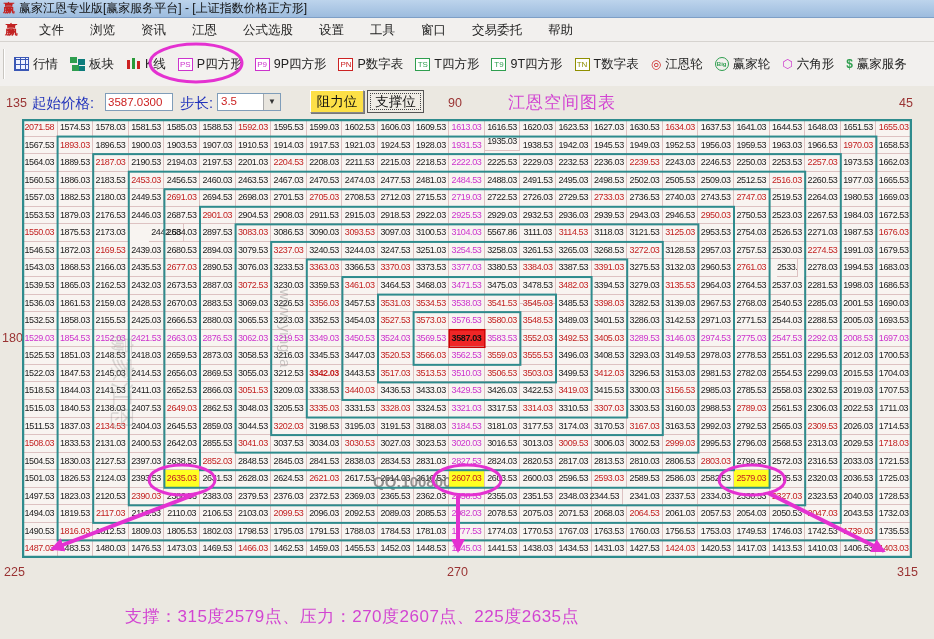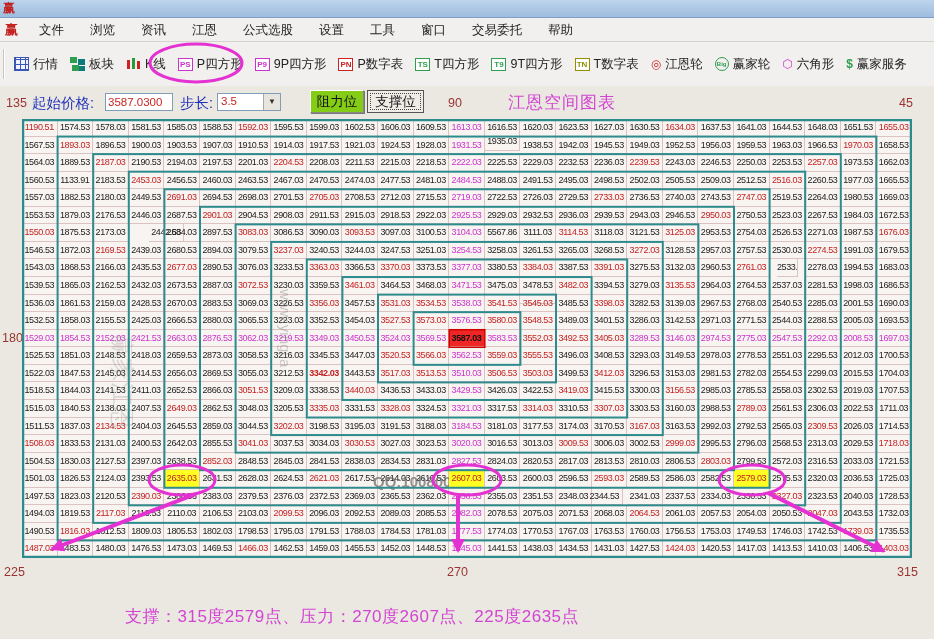--- a/index.html
+++ b/index.html
@@ -25,37 +25,37 @@
   .ic{display:inline-block;width:15px;height:14px;margin-right:4px;flex:none;box-sizing:border-box;}
   .ic-table{border:1px solid #3a57b5;background-color:#eef2ff;background-image:
      repeating-linear-gradient(90deg,#3a57b5 0 1px,transparent 1px 5px),
      repeating-linear-gradient(0deg,#3a57b5 0 1px,transparent 1px 5px);}
   .ic-blocks{background-image:linear-gradient(#2f9e4f,#2f9e4f),linear-gradient(#0c7b7b,#0c7b7b),
      linear-gradient(#2f9e4f,#2f9e4f),linear-gradient(#0c7b7b,#0c7b7b);
      background-size:7px 6px;background-position:0 0,8px 2px,2px 8px,9px 9px;background-repeat:no-repeat;}
   .ic-kline{background-image:linear-gradient(#cc2222,#cc2222),linear-gradient(#2a9a3a,#2a9a3a),linear-gradient(#cc2222,#cc2222);
      background-size:3px 9px,3px 11px,3px 8px;background-position:1px 3px,6px 1px,11px 4px;background-repeat:no-repeat;}
   .badge{display:inline-block;width:15px;height:13px;line-height:12px;text-align:center;
-     font-size:8px;font-weight:bold;border:1px solid currentColor;margin-right:4px;flex:none;
+     font-size:8px;font-weight:normal;border:1px solid currentColor;margin-right:4px;flex:none;
      background:#fff;box-sizing:border-box;}
   .c-mag{color:#cc33cc}.c-red{color:#cc2222}.c-grn{color:#2f9e4f}.c-olv{color:#8f8f00}
   .ic-glyph{display:inline-block;margin-right:4px;font-size:12px;line-height:14px;flex:none;font-weight:bold;}
   .ic-big{display:inline-block;width:14px;height:14px;border-radius:50%;border:1.5px solid #2f9e4f;
      color:#2f9e4f;font-size:6px;font-weight:bold;text-align:center;line-height:12px;margin-right:4px;box-sizing:border-box;}
   
   .controls{position:absolute;left:0;top:86px;width:934px;height:33px;background:#ebe8e1;font-size:12px;}
   .deg{position:absolute;color:#9a3333;font-size:12.5px;}
   .lbl-blue{position:absolute;color:#2233bb;font-size:14.5px;}
   .price-input{position:absolute;left:105px;top:7px;width:62px;height:16px;border:1px solid #7f9db9;
      background:#fff;color:#cc2222;font-size:11.5px;padding:0 2px;font-family:inherit;}
   .combo{position:absolute;left:217px;top:7px;width:64px;height:18px;border:1px solid #7f9db9;background:#fff;box-sizing:border-box;}
   .combo .val{position:absolute;left:3px;top:1px;color:#cc2222;font-size:11.5px;}
   .combo .dd{position:absolute;right:0;top:0;width:16px;height:16px;background:#e8e5de;border-left:1px solid #aaa;
      text-align:center;line-height:15px;font-size:8px;color:#333;}
-  .btn{position:absolute;top:4px;height:23px;background:#84cc16;border:1px solid #888;
+  .btn{position:absolute;top:4px;height:23px;background:#fde047;border:1px solid #888;
      border-top-color:#fff;border-left-color:#fff;box-shadow:1px 1px 0 #777;
      font-size:13.5px;color:#111;text-align:center;line-height:21px;font-family:inherit;padding:0;}
   .btn.focused{outline:1px dotted #444;outline-offset:-4px;border:1px solid #555;box-shadow:none;background:#efece5;}
   .caption-top{position:absolute;left:508px;top:5px;color:#d245d2;font-size:17px;letter-spacing:1px;}
   
   .grid-wrap{position:absolute;left:22px;top:119px;width:890px;height:439px;background:#f8f4f1;}
   .cell{position:absolute;overflow:hidden;white-space:nowrap;text-align:center;
      font-size:9px;letter-spacing:-0.4px;box-sizing:border-box;
      border-right:1px solid #ddc2c2;border-bottom:1px solid #ddc2c2;}
   .t-k{color:#1c1c1c}.t-r{color:#c22222}.t-m{color:#cc33cc}
@@ -68,20 +68,21 @@
   
   #overlay{position:absolute;left:0;top:0;width:934px;height:639px;pointer-events:none;z-index:9;}
 </style>
 </head>
 <body>
 
 <div id="app">
 
   <div class="titlebar">
     <span class="logo">赢</span>
+    <span>赢家江恩专业版[赢家服务平台] - [上证指数价格正方形]</span>
   </div>
 
   <div class="menubar">
     <span class="logo">赢</span>
   <div class="menu-item">文件</div>
       <div class="menu-item">浏览</div>
       <div class="menu-item">资讯</div>
       <div class="menu-item">江恩</div>
       <div class="menu-item">公式选股</div>
       <div class="menu-item">设置</div>
@@ -160,21 +161,21 @@
     <button class="btn focused" style="left:367px;width:57px">支撑位</button>
     <span class="deg" style="left:448px;top:10px">90</span>
     <span class="caption-top">江恩空间图表</span>
     <span class="deg" style="left:899px;top:10px">45</span>
   </div>
 
   <div class="grid-wrap">
     <span class="wmk" style="left:351px;top:354px;font-size:15px;font-weight:bold;opacity:.75">QQ:100800</span>
     <span class="wmk" style="left:272px;top:170px;font-size:15px;opacity:.35;transform:rotate(90deg);transform-origin:left top">www.yingjia</span>
     <span class="wmk" style="left:116px;top:215px;font-size:24px;opacity:.22;transform:rotate(90deg);transform-origin:left top">赢家江恩</span>
-  <div class="cell t-r" style="left: 0px; top: 0px; width: 35.6px; height: 17.56px; line-height: 17.56px;">1190.51</div>
+  <div class="cell t-r" style="left: 0px; top: 0px; width: 35.6px; height: 17.56px; line-height: 17.56px;">2071.58</div>
       <div class="cell t-k" style="left: 35.6px; top: 0px; width: 35.6px; height: 17.56px; line-height: 17.56px;">1574.53</div>
       <div class="cell t-k" style="left: 71.2px; top: 0px; width: 35.6px; height: 17.56px; line-height: 17.56px;">1578.03</div>
       <div class="cell t-k" style="left: 106.8px; top: 0px; width: 35.6px; height: 17.56px; line-height: 17.56px;">1581.53</div>
       <div class="cell t-k" style="left: 142.4px; top: 0px; width: 35.6px; height: 17.56px; line-height: 17.56px;">1585.03</div>
       <div class="cell t-k" style="left: 178px; top: 0px; width: 35.6px; height: 17.56px; line-height: 17.56px;">1588.53</div>
       <div class="cell t-r" style="left: 213.6px; top: 0px; width: 35.6px; height: 17.56px; line-height: 17.56px;">1592.03</div>
       <div class="cell t-k" style="left: 249.2px; top: 0px; width: 35.6px; height: 17.56px; line-height: 17.56px;">1595.53</div>
       <div class="cell t-k" style="left: 284.8px; top: 0px; width: 35.6px; height: 17.56px; line-height: 17.56px;">1599.03</div>
       <div class="cell t-k" style="left: 320.4px; top: 0px; width: 35.6px; height: 17.56px; line-height: 17.56px;">1602.53</div>
       <div class="cell t-k" style="left: 356px; top: 0px; width: 35.6px; height: 17.56px; line-height: 17.56px;">1606.03</div>
@@ -236,21 +237,21 @@
       <div class="cell t-k" style="left: 569.6px; top: 35.12px; width: 35.6px; height: 17.56px; line-height: 17.56px;">2236.03</div>
       <div class="cell t-r" style="left: 605.2px; top: 35.12px; width: 35.6px; height: 17.56px; line-height: 17.56px;">2239.53</div>
       <div class="cell t-k" style="left: 640.8px; top: 35.12px; width: 35.6px; height: 17.56px; line-height: 17.56px;">2243.03</div>
       <div class="cell t-k" style="left: 676.4px; top: 35.12px; width: 35.6px; height: 17.56px; line-height: 17.56px;">2246.53</div>
       <div class="cell t-k" style="left: 712px; top: 35.12px; width: 35.6px; height: 17.56px; line-height: 17.56px;">2250.03</div>
       <div class="cell t-k" style="left: 747.6px; top: 35.12px; width: 35.6px; height: 17.56px; line-height: 17.56px;">2253.53</div>
       <div class="cell t-r" style="left: 783.2px; top: 35.12px; width: 35.6px; height: 17.56px; line-height: 17.56px;">2257.03</div>
       <div class="cell t-k" style="left: 818.8px; top: 35.12px; width: 35.6px; height: 17.56px; line-height: 17.56px;">1973.53</div>
       <div class="cell t-k" style="left: 854.4px; top: 35.12px; width: 35.6px; height: 17.56px; line-height: 17.56px;">1662.03</div>
       <div class="cell t-k" style="left: 0px; top: 52.68px; width: 35.6px; height: 17.56px; line-height: 17.56px;">1560.53</div>
-      <div class="cell t-k" style="left: 35.6px; top: 52.68px; width: 35.6px; height: 17.56px; line-height: 17.56px;">1133.91</div>
+      <div class="cell t-k" style="left: 35.6px; top: 52.68px; width: 35.6px; height: 17.56px; line-height: 17.56px;">1886.03</div>
       <div class="cell t-k" style="left: 71.2px; top: 52.68px; width: 35.6px; height: 17.56px; line-height: 17.56px;">2183.53</div>
       <div class="cell t-r" style="left: 106.8px; top: 52.68px; width: 35.6px; height: 17.56px; line-height: 17.56px;">2453.03</div>
       <div class="cell t-k" style="left: 142.4px; top: 52.68px; width: 35.6px; height: 17.56px; line-height: 17.56px;">2456.53</div>
       <div class="cell t-k" style="left: 178px; top: 52.68px; width: 35.6px; height: 17.56px; line-height: 17.56px;">2460.03</div>
       <div class="cell t-k" style="left: 213.6px; top: 52.68px; width: 35.6px; height: 17.56px; line-height: 17.56px;">2463.53</div>
       <div class="cell t-k" style="left: 249.2px; top: 52.68px; width: 35.6px; height: 17.56px; line-height: 17.56px;">2467.03</div>
       <div class="cell t-k" style="left: 284.8px; top: 52.68px; width: 35.6px; height: 17.56px; line-height: 17.56px;">2470.53</div>
       <div class="cell t-k" style="left: 320.4px; top: 52.68px; width: 35.6px; height: 17.56px; line-height: 17.56px;">2474.03</div>
       <div class="cell t-k" style="left: 356px; top: 52.68px; width: 35.6px; height: 17.56px; line-height: 17.56px;">2477.53</div>
       <div class="cell t-k" style="left: 391.6px; top: 52.68px; width: 35.6px; height: 17.56px; line-height: 17.56px;">2481.03</div>

